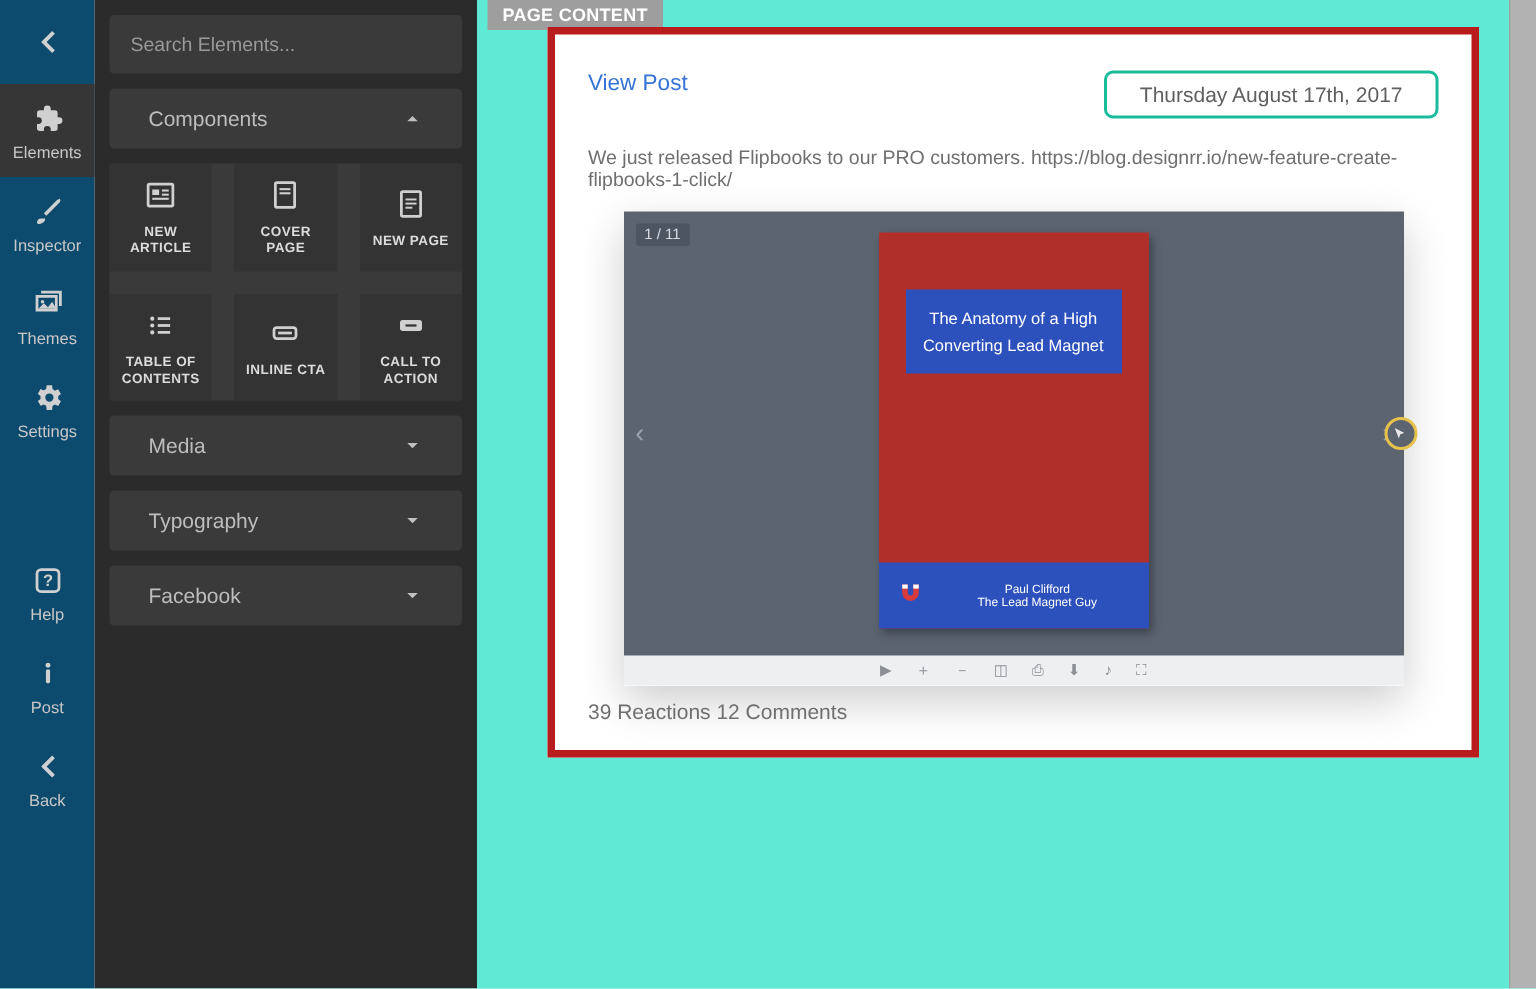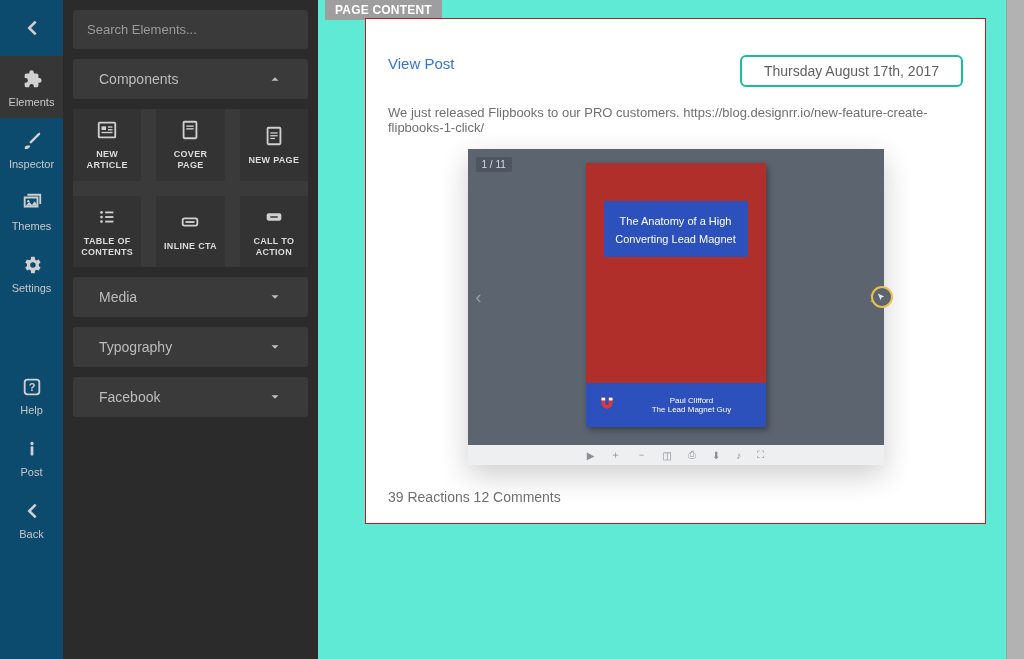--- a/index.html
+++ b/index.html
@@ -75,33 +75,33 @@
   .crumb{
     position:absolute;top:0;left:7px;
     background:#9e9e9e;color:#fff;padding:3px 10px;font-size:12px;font-weight:700;letter-spacing:.2px;
   }
   .right-strip{
     position:absolute;top:0;right:0;bottom:0;width:18px;background:#b2b2b2;
     border-left:1px solid #a3a3a3;
   }
   .card{
     position:absolute;top:18px;left:47px;right:38px;
-    background:#fff;border:1px solid #b91c1c;
-    padding:36px 22px 18px;
+    background:#fff;border:5px solid #b91c1c;
+    padding:24px 22px 18px;
   }
   .card-head{display:flex;justify-content:space-between;align-items:flex-start;}
   .viewpost{color:#3573d6;font-size:15px;text-decoration:none;cursor:pointer;}
   .datebox{
     border:2px solid #1abc9c;border-radius:6px;
     padding:6px 22px;background:#fff;color:#5f5f5f;font-size:14px;
   }
   .desc{margin-top:18px;color:#6f6f6f;font-size:13px;}
   
   .viewer{
-    margin:14px auto 0; width:416px;
+    margin:14px auto 0; width:520px;
     box-shadow:0 10px 28px rgba(0,0,0,.20);
   }
   .viewer-body{
     background:#5c6470; height:296px; position:relative;
   }
   .page-counter{
     position:absolute;top:8px;left:8px;color:#d7dbe0;font-size:10px;background:#4d5561;padding:2px 6px;border-radius:2px;
   }
   .nav-arrow{position:absolute;top:50%;transform:translateY(-50%);color:#9aa2ad;font-size:18px;cursor:pointer;}
   .nav-prev{left:8px;} .nav-next{right:8px;}
@@ -126,21 +126,21 @@
     position:absolute;left:0;right:0;bottom:0;height:44px;background:#2c51bd;
     display:flex;align-items:center;gap:10px;padding:0 10px;
   }
   .magnet{width:22px;height:22px;}
   .ftxt{display:flex;flex-direction:column;justify-content:center;flex:1;}
   .ftxt span{color:#fff;font-size:8px;text-align:center;}
   .toolbar{
     background:#edeff1;height:20px;display:flex;align-items:center;justify-content:center;gap:16px;color:#8b8f94;font-size:10px;
   }
   .toolbar span{cursor:pointer;}
-  .meta{margin-top:24px;color:#6f6f6f;font-size:14px;}
+  .meta{margin-top:9px;color:#6f6f6f;font-size:14px;}
 </style>
 </head>
 <body>
 
 <div class="iconrail">
   <div class="rail-back">
     <svg viewBox="0 0 24 24" width="22" height="22" fill="#d0d0d0">
         <path d="M15 4l-8 8 8 8 2-2-6-6 6-6z"></path>
       </svg>
   </div>

